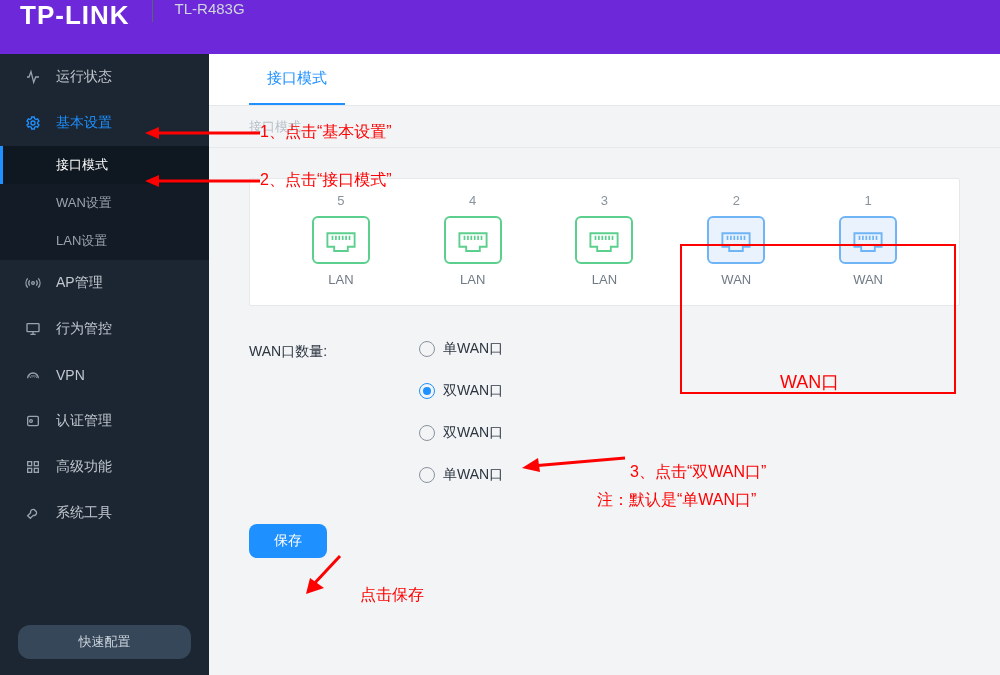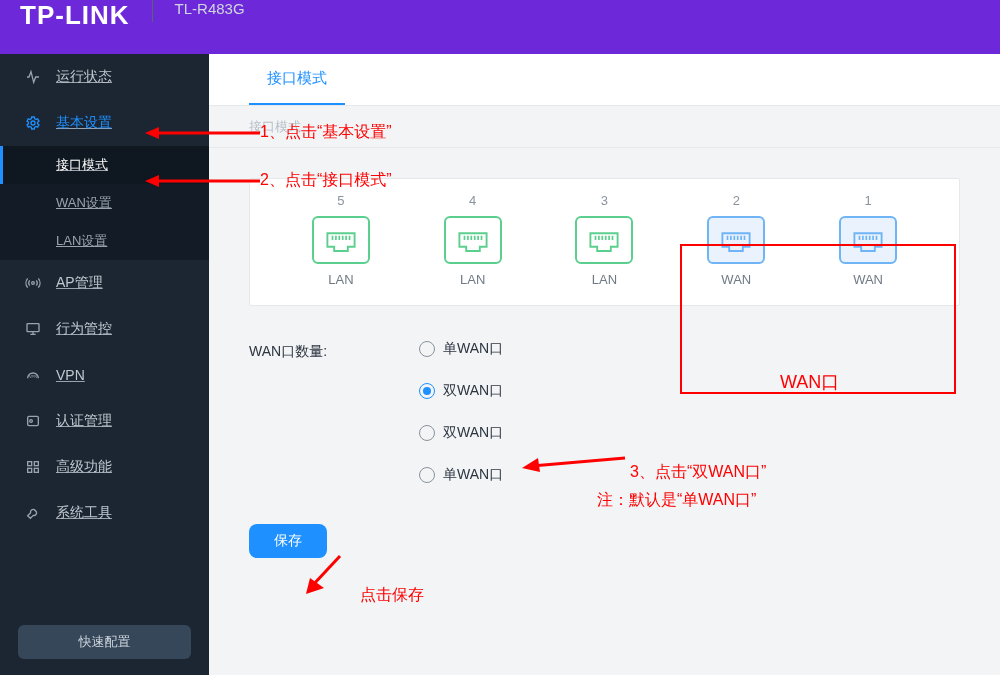--- a/index.html
+++ b/index.html
@@ -8,28 +8,28 @@
   
   .header { height: 54px; background: #6d28d9; color: #fff; display: flex; padding-left: 20px; }
   .brand { font-size: 26px; font-weight: 700; letter-spacing: 1px; font-family: Arial, sans-serif; }
   .brand-sep { width: 1px; height: 22px; background: #5a6470; margin: 0 22px; }
   .model { font-size: 15px; color: #cfd6dd; }
 
   .layout { display: flex; height: calc(675px - 54px); }
 
   
   .sidebar { width: 209px; background: #1b2632; color: #9aa3ad; display: flex; flex-direction: column; }
-  .nav { flex: 1; overflow: hidden; text-decoration: underline; }
+  .nav { flex: 1; overflow: hidden; }
   .nav-item { display: flex; align-items: center; height: 46px; padding-left: 24px; cursor: pointer; color: #c0c7cf; font-size: 14px; }
   .nav-item .icon { width: 18px; height: 18px; margin-right: 14px; display: inline-flex; align-items: center; justify-content: center; }
   .nav-item.active { color: #1e90ff; }
   .nav-sub { background: #131c26; }
   .nav-sub .nav-subitem { display: block; height: 38px; line-height: 38px; padding-left: 56px; color: #9aa3ad; cursor: pointer; font-size: 13px; }
   .nav-sub .nav-subitem.active { color: #fff; border-left: 3px solid #1e90ff; padding-left: 53px; background: #0f1720; }
-  .quick-btn { margin: 12px 18px 16px; height: 34px; background: #37475a; color: #cdd5dd; border-radius: 6px; display: flex; align-items: center; justify-content: center; cursor: pointer; font-size: 13px; }
+  .quick-btn { margin: 12px 18px 16px; height: 34px; background: #37475a; color: #cdd5dd; border-radius: 12px; display: flex; align-items: center; justify-content: center; cursor: pointer; font-size: 13px; }
 
   
   .main { flex: 1; background: #f2f4f6; position: relative; }
   .tabbar { background: #fff; height: 52px; display: flex; align-items: center; padding-left: 40px; border-bottom: 1px solid #e6e9ec; }
   .tab { height: 100%; display: flex; align-items: center; padding: 0 18px; color: #1e90ff; border-bottom: 2px solid #1e90ff; font-size: 15px; }
 
   .crumb-row { height: 42px; background: #f2f4f6; padding-left: 40px; display: flex; align-items: center; color: #b7bfc7; font-size: 13px; border-bottom: 1px solid #e6e9ec; }
 
   .content { padding: 30px 40px 0 40px; position: relative; }
   .ports-card { background: #fff; border: 1px solid #e6e9ec; border-radius: 2px; padding: 14px 30px 18px; display: flex; justify-content: space-around; gap: 10px; position: relative; }

